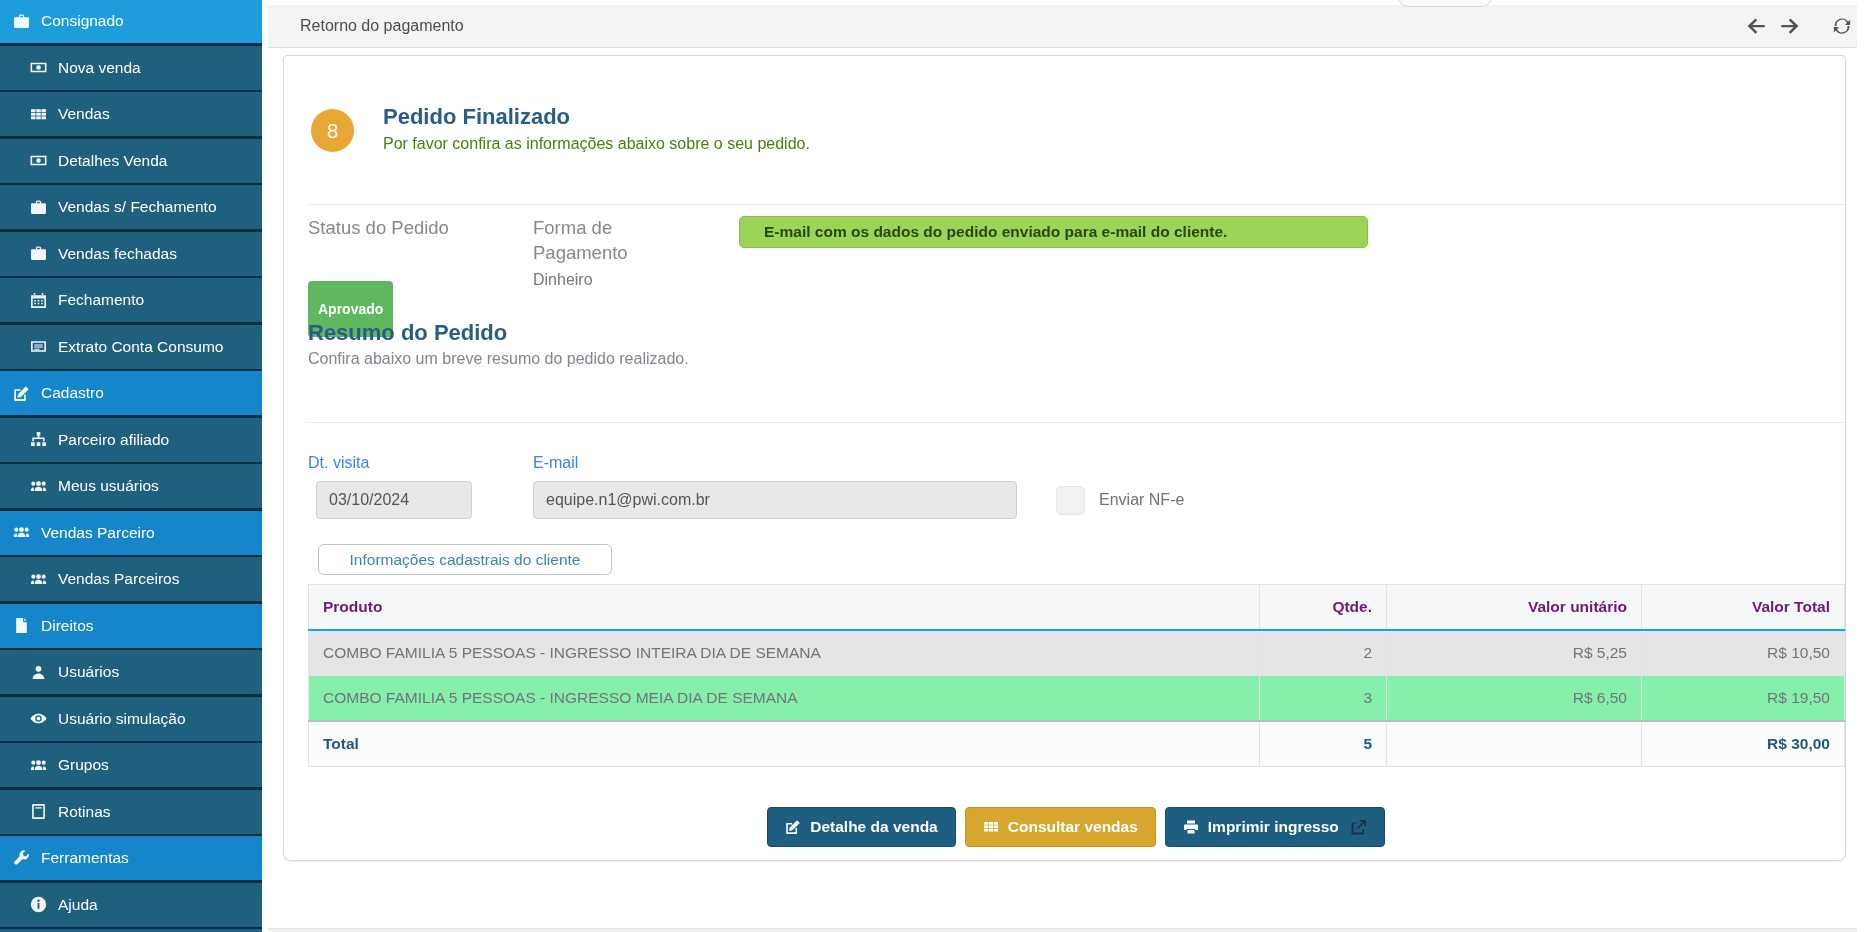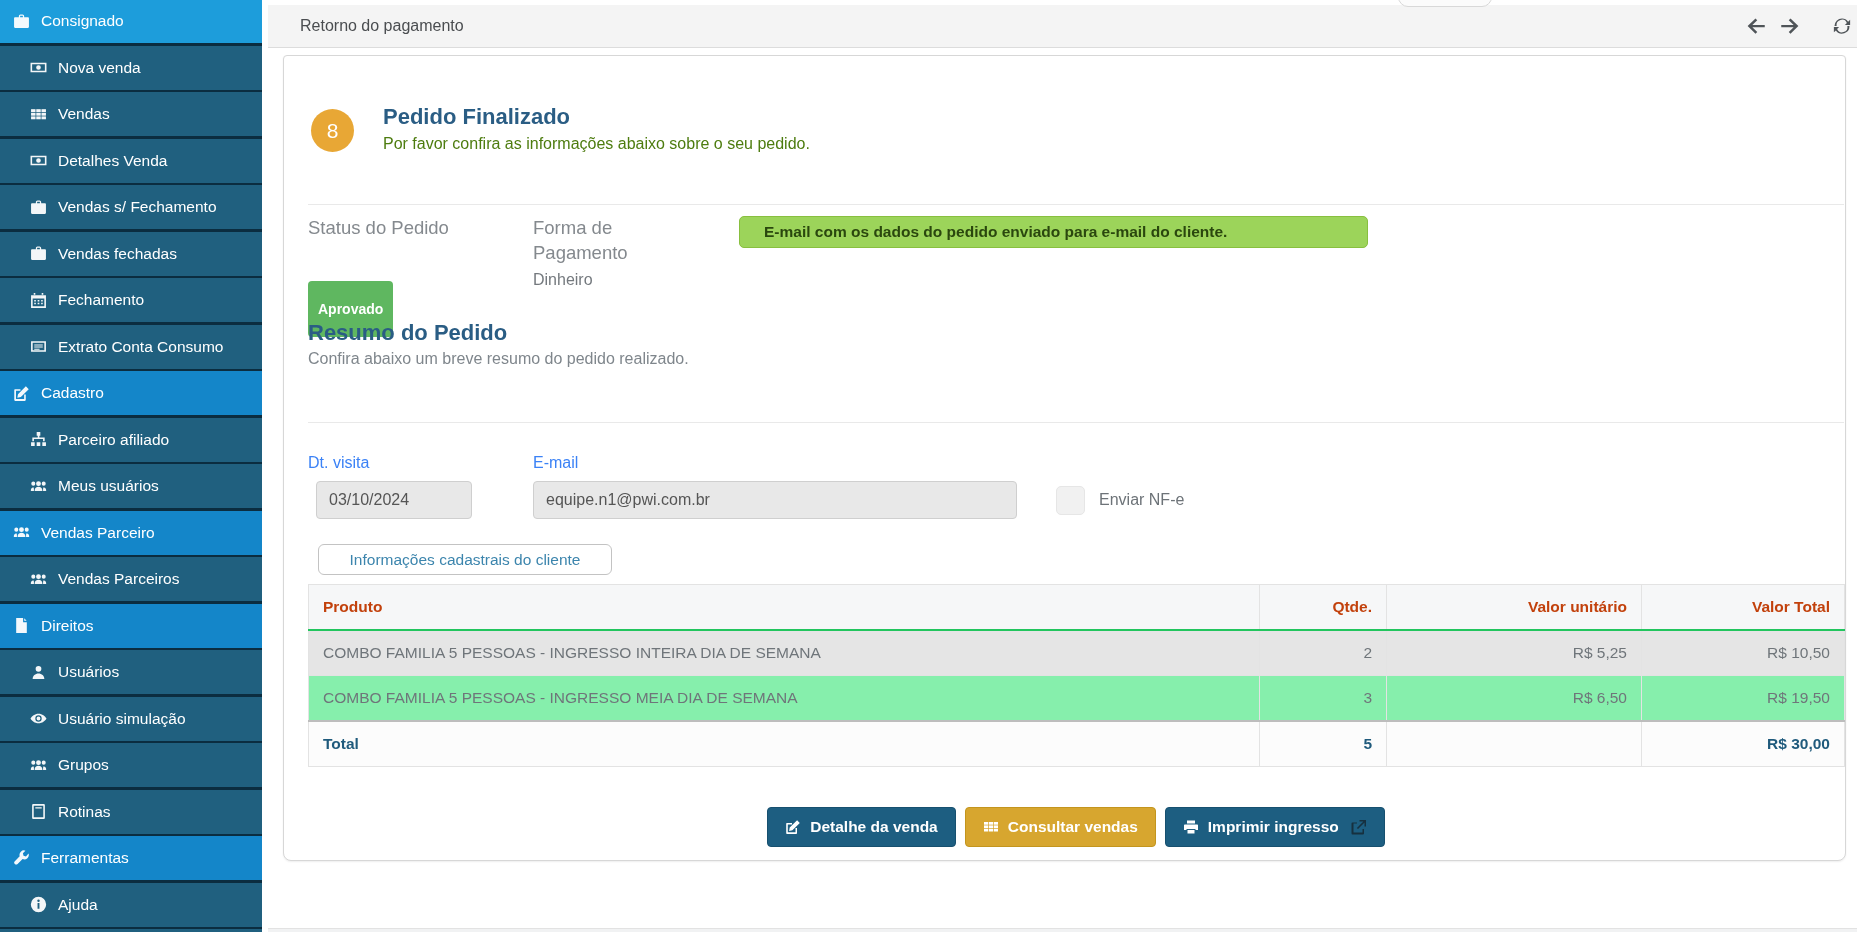--- a/index.html
+++ b/index.html
@@ -73,22 +73,22 @@
 
   
   .order-table{position:absolute;left:24px;top:528px;width:1536px;border-collapse:collapse;
                table-layout:fixed;font-size:15.5px;}
   .order-table col:nth-child(1){width:951px;}
   .order-table col:nth-child(2){width:127px;}
   .order-table col:nth-child(3){width:255px;}
   .order-table col:nth-child(4){width:203px;}
   .order-table th,.order-table td{padding:13px 14px;box-sizing:border-box;border:1px solid #e3e3e3;
                                   overflow:hidden;white-space:nowrap;}
-  .order-table th{background:#f6f7f8;color:#c2410c;text-align:left;font-weight:bold;
-                  border-bottom:2px solid #22c55e;}
+  .order-table th{background:#f6f7f8;color:#701a75;text-align:left;font-weight:bold;
+                  border-bottom:2px solid #0ea5e9;}
   .order-table td{color:#6f757a;background:#e5e5e5;}
   .order-table tr.alt td{background:#86efac;}
   .al-r{text-align:right !important;}
   .order-table tr.total td{border-top:2px solid #bdbdbd;background:#fcfcfc;color:#1f5a7c;font-weight:bold;}
 
   
   .actions{position:absolute;left:24px;top:751px;width:1536px;display:flex;justify-content:center;gap:9px;}
   .btn{height:40px;border-radius:4px;display:flex;align-items:center;gap:9px;padding:0 17px;
        color:#fff;font-size:15.5px;font-weight:bold;cursor:pointer;box-sizing:border-box;}
   .btn .icn{font-size:16px;}

